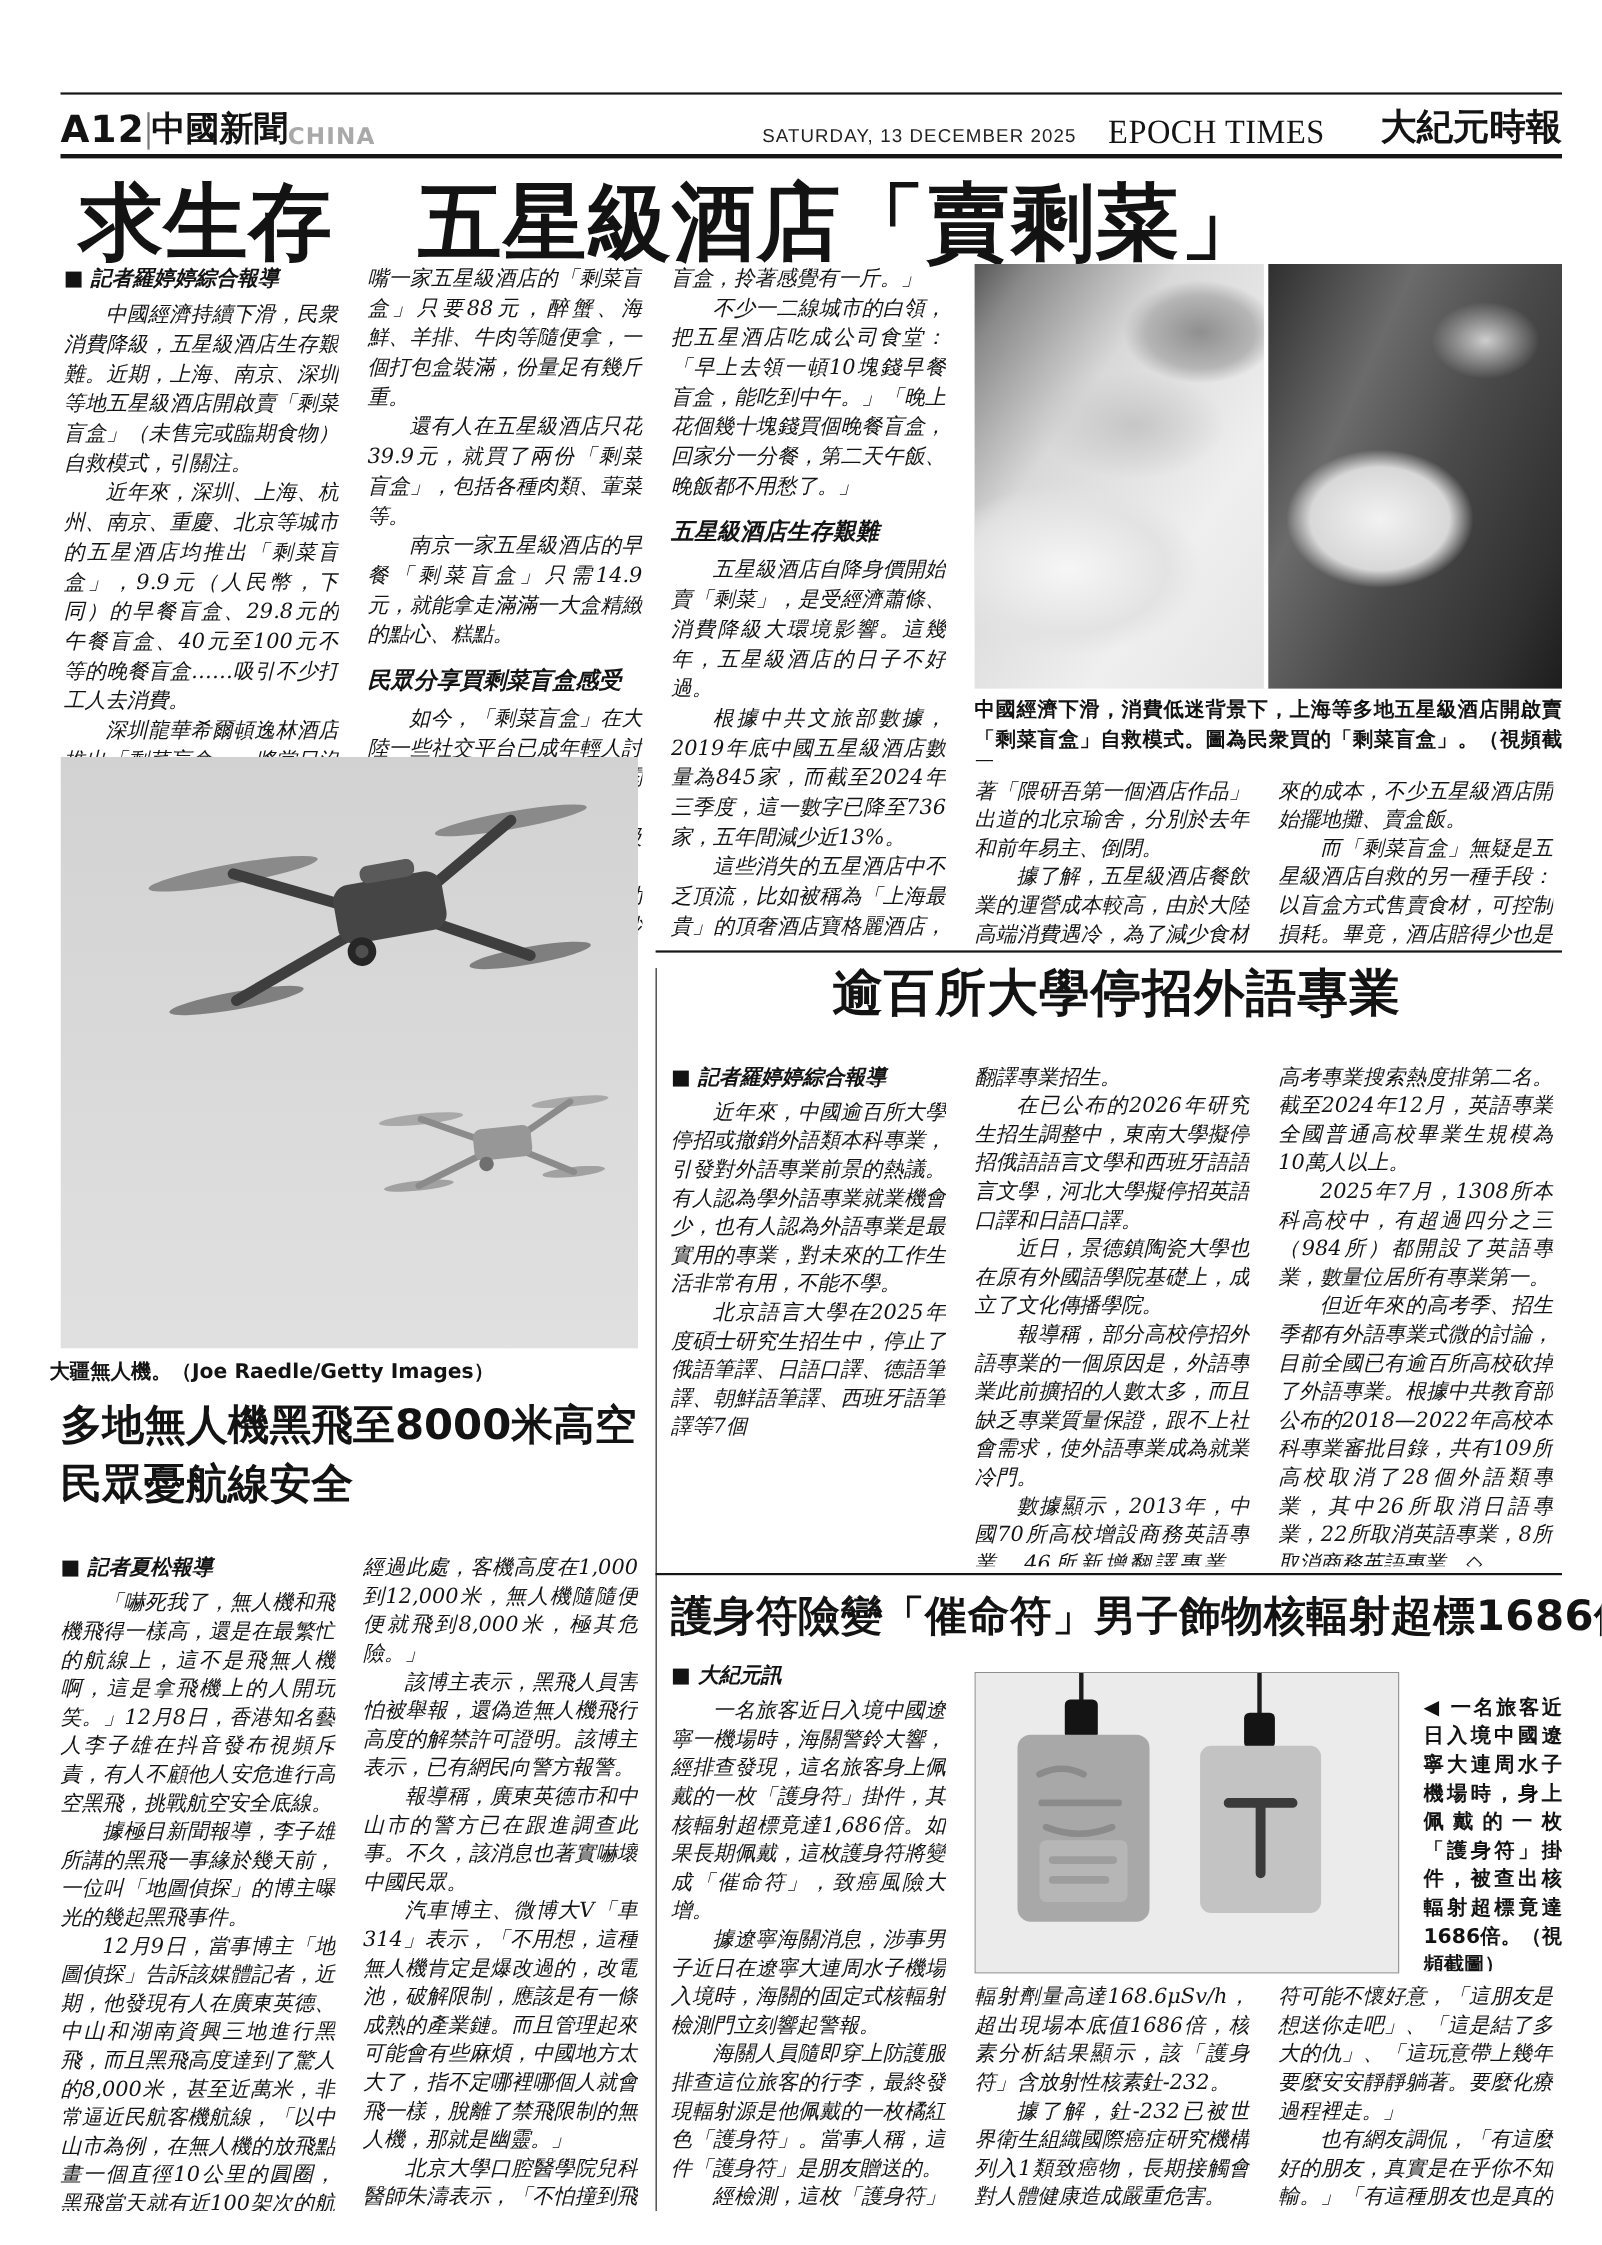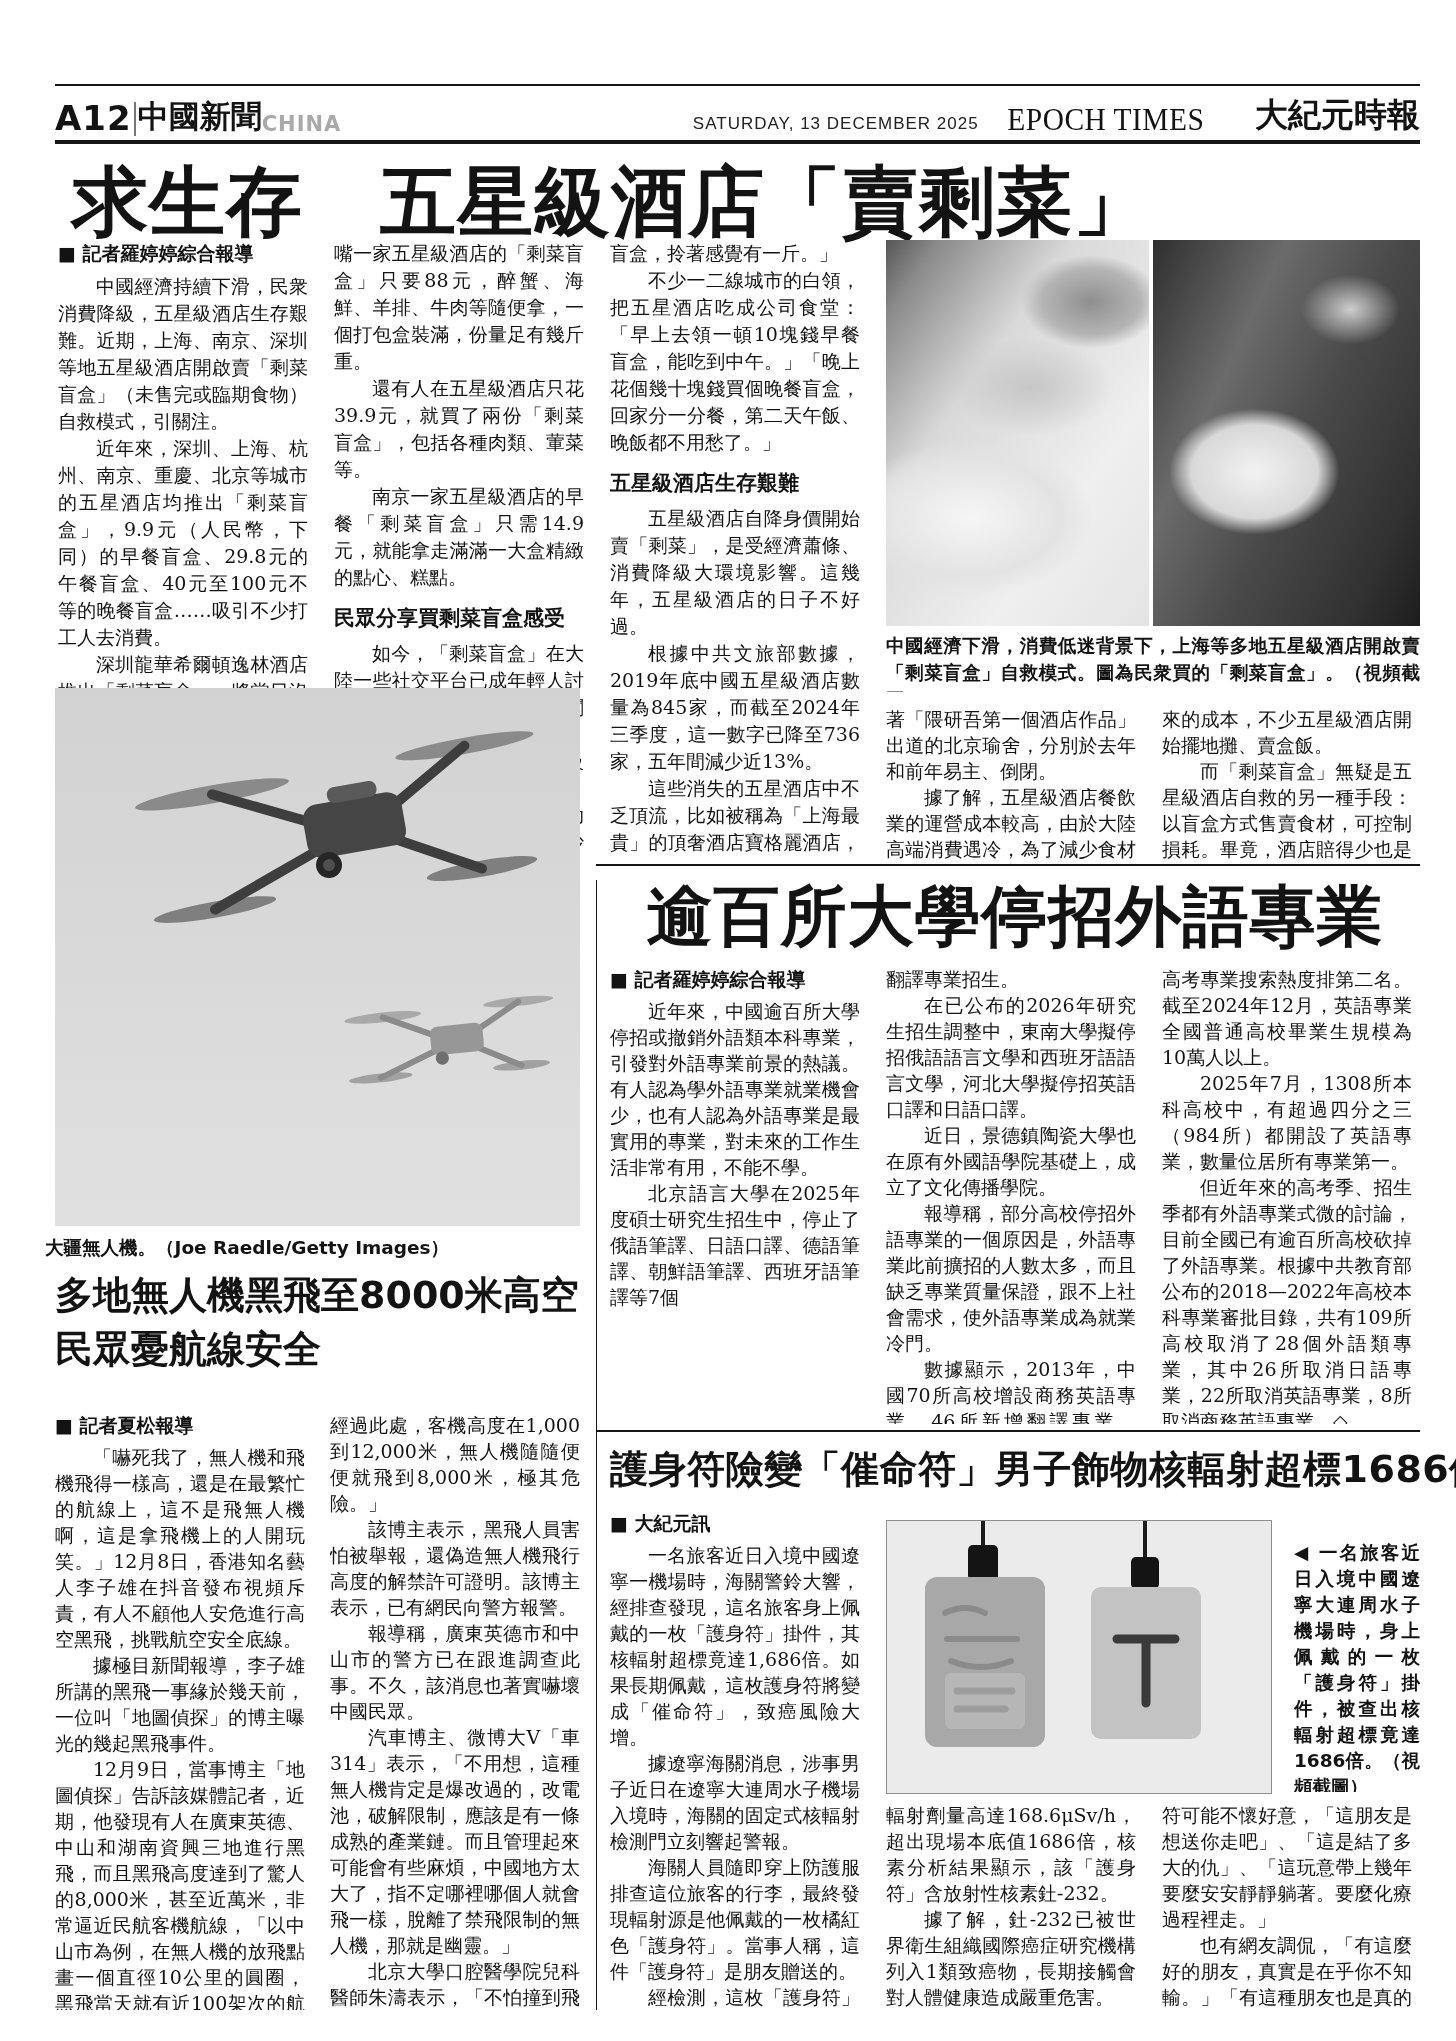--- a/index.html
+++ b/index.html
@@ -17,26 +17,26 @@
   .pageno{font-size:34px;font-weight:900;letter-spacing:1px;}
   .hdr-div{width:2px;height:34px;background:#777;margin:0 2px 2px 2px;}
   .section-zh{font-size:31px;font-weight:900;}
   .section-en{font-size:21px;font-weight:800;color:#a9a9a9;letter-spacing:1px;margin-bottom:2px;}
   .hdr-right{display:flex;align-items:flex-end;gap:18px;}
   .hdr-date{font-size:17px;letter-spacing:1px;color:#222;margin-bottom:4px;font-family:"Liberation Sans",sans-serif;}
   .brand-en{font-size:31px;font-family:"Liberation Serif",serif;letter-spacing:0.5px;transform:scaleX(0.95);transform-origin:right bottom;}
   .brand-zh{font-size:33px;font-weight:900;font-family:"DejaVu Serif","Liberation Serif",serif;margin-left:33px;}
   
   .h1-main{font-size:76px;font-weight:900;letter-spacing:1px;font-family:"DejaVu Serif","Liberation Serif",serif;white-space:nowrap;}
-  .h1-lang{font-size:66px;font-weight:900;text-align:center;letter-spacing:1px;}
+  .h1-lang{font-size:46px;font-weight:900;text-align:center;letter-spacing:1px;}
   .h1-amulet{font-size:38px;font-weight:900;letter-spacing:0.5px;white-space:nowrap;}
   .h1-drone{font-size:38px;font-weight:900;line-height:54px;}
   
   .col{overflow:hidden;text-align:justify;}
-  .col p{margin:0;text-indent:2em;}
+  .col p{margin:0;text-indent:2em;font-style:italic;}
   .col p.cont{text-indent:0;}
   .col p.byline{text-indent:0;font-family:"DejaVu Sans","Liberation Sans",sans-serif;font-weight:bold;font-size:19px;margin-bottom:6px;}
   .col p.sub{text-indent:0;font-family:"DejaVu Sans","Liberation Sans",sans-serif;font-weight:bold;font-size:21px;margin:14px 0 8px 0;}
   .bodytext{font-size:19px;line-height:27px;}
   .bodytext2{font-size:19px;line-height:26px;}
   .caption{font-family:"DejaVu Sans","Liberation Sans",sans-serif;font-weight:600;font-size:18.5px;line-height:27px;text-align:justify;}
   
   .photo-strip{left:886px;top:240px;width:534px;height:386px;display:flex;gap:4px;background:#fff;}
   .photo-food-left{width:263px;height:386px;
     background:

